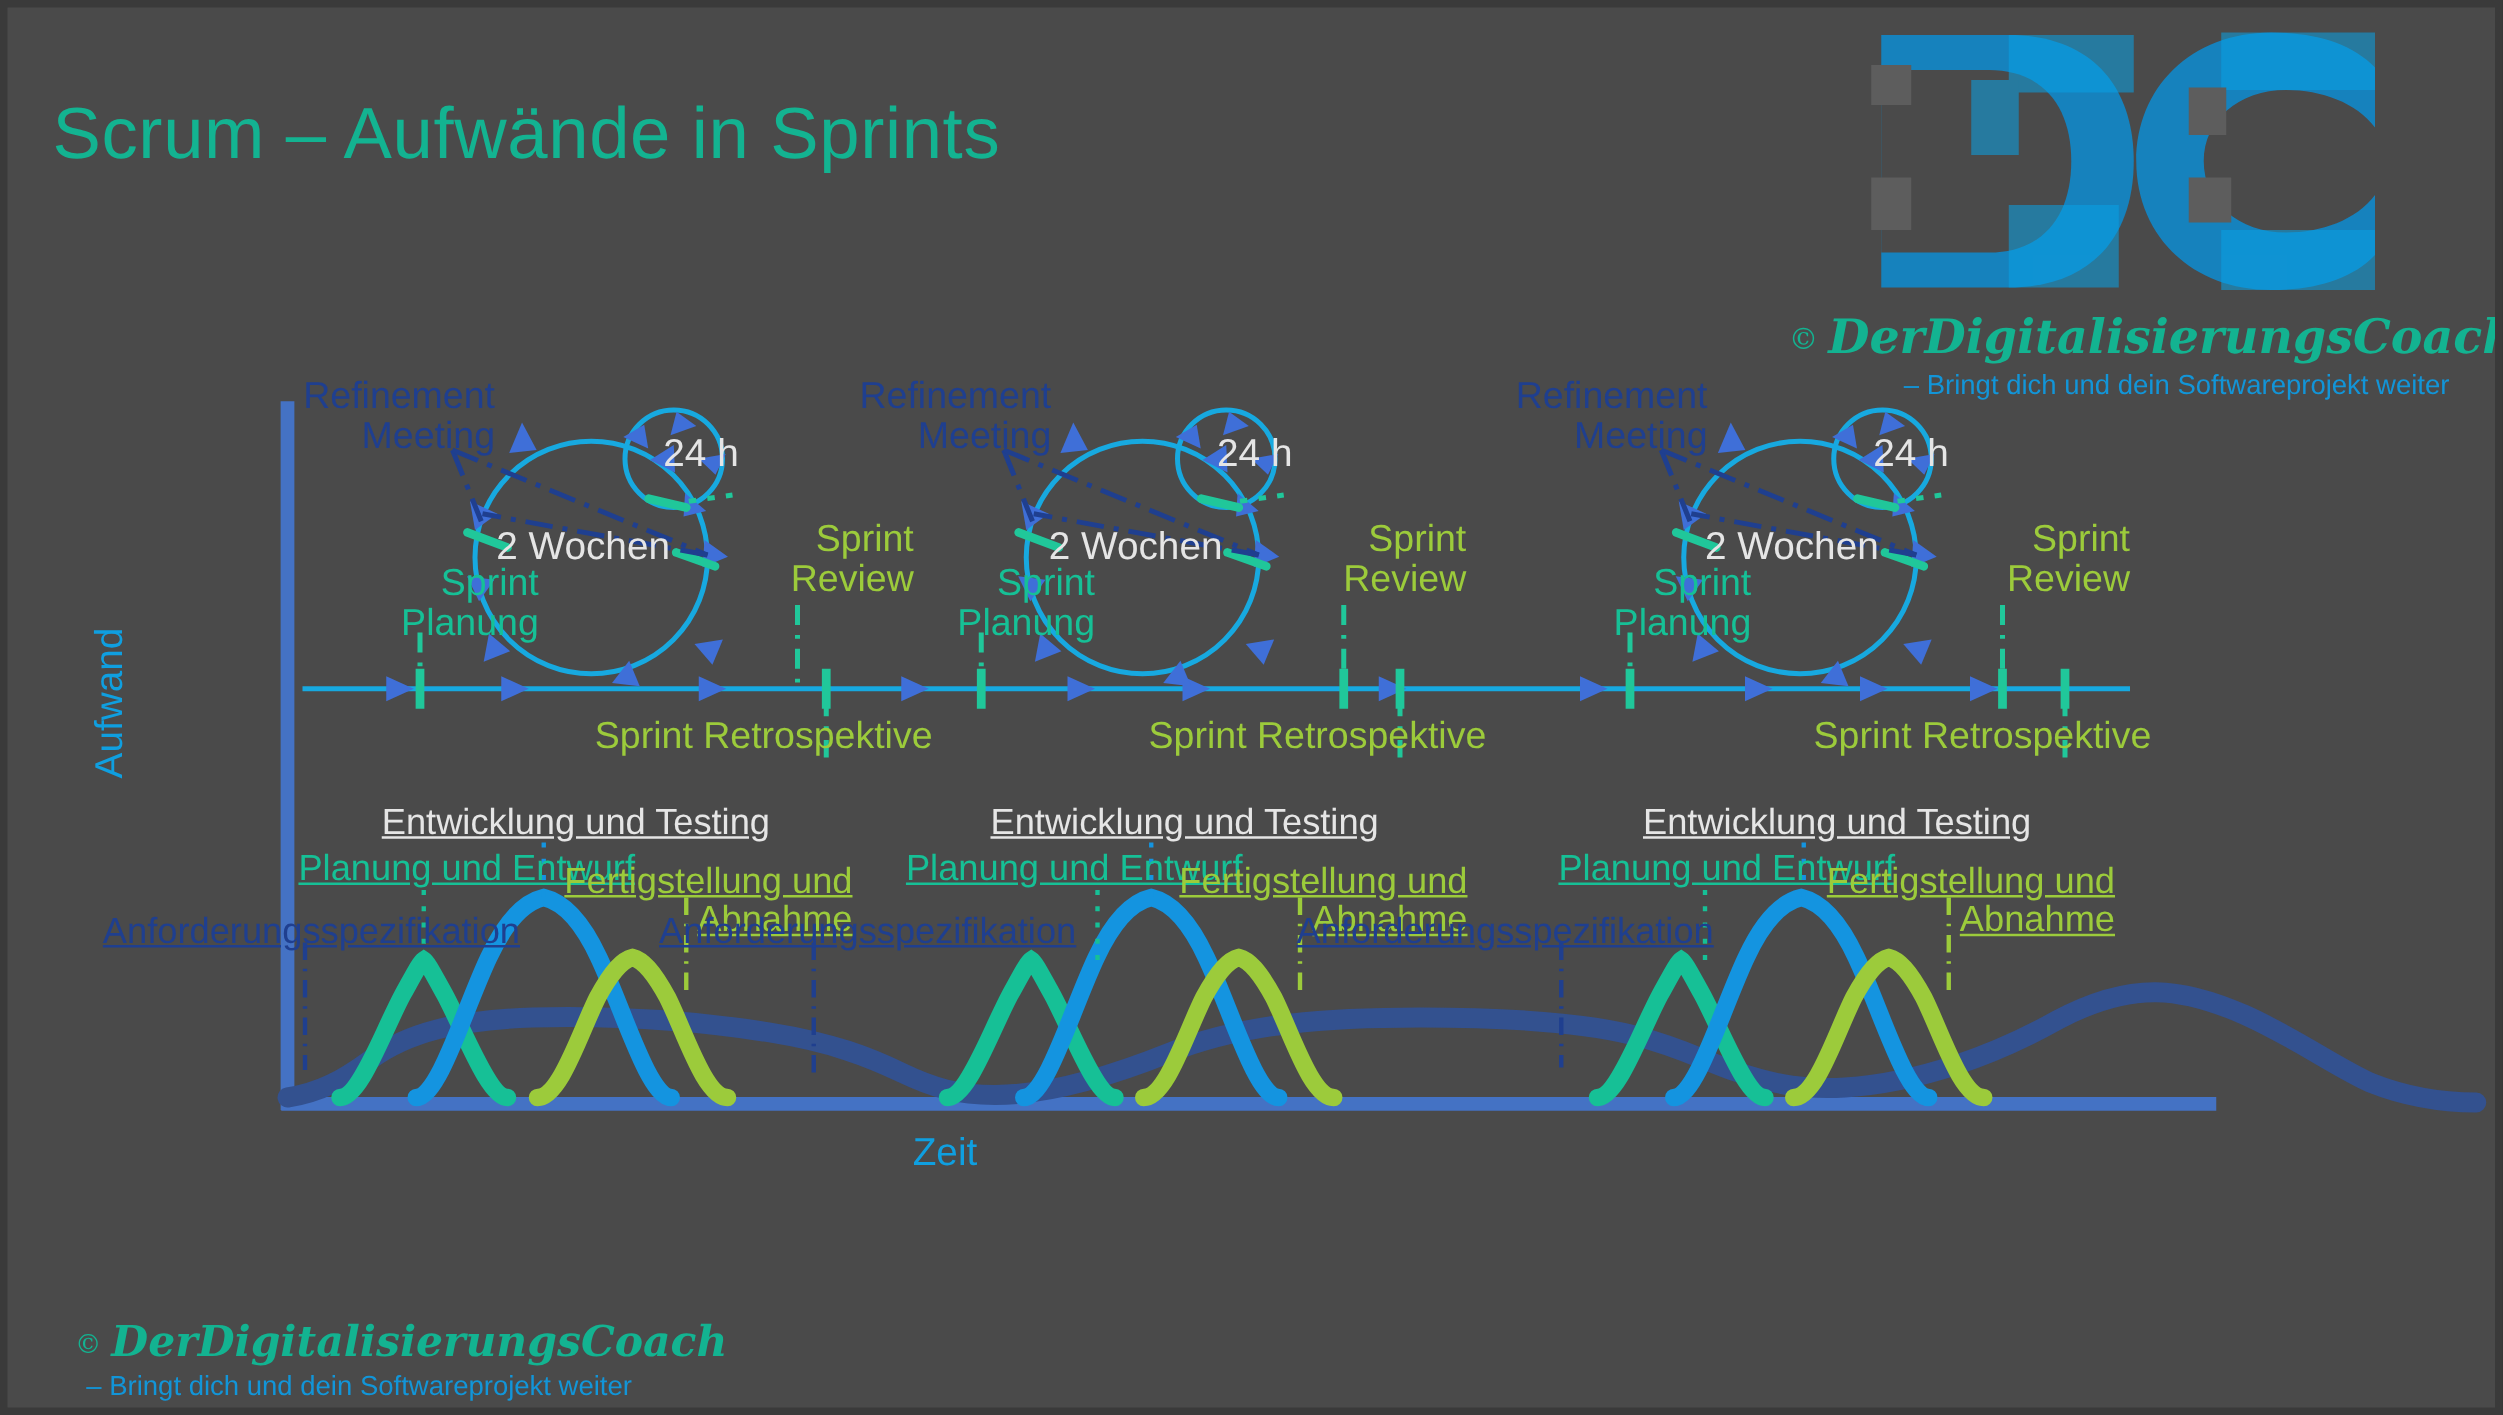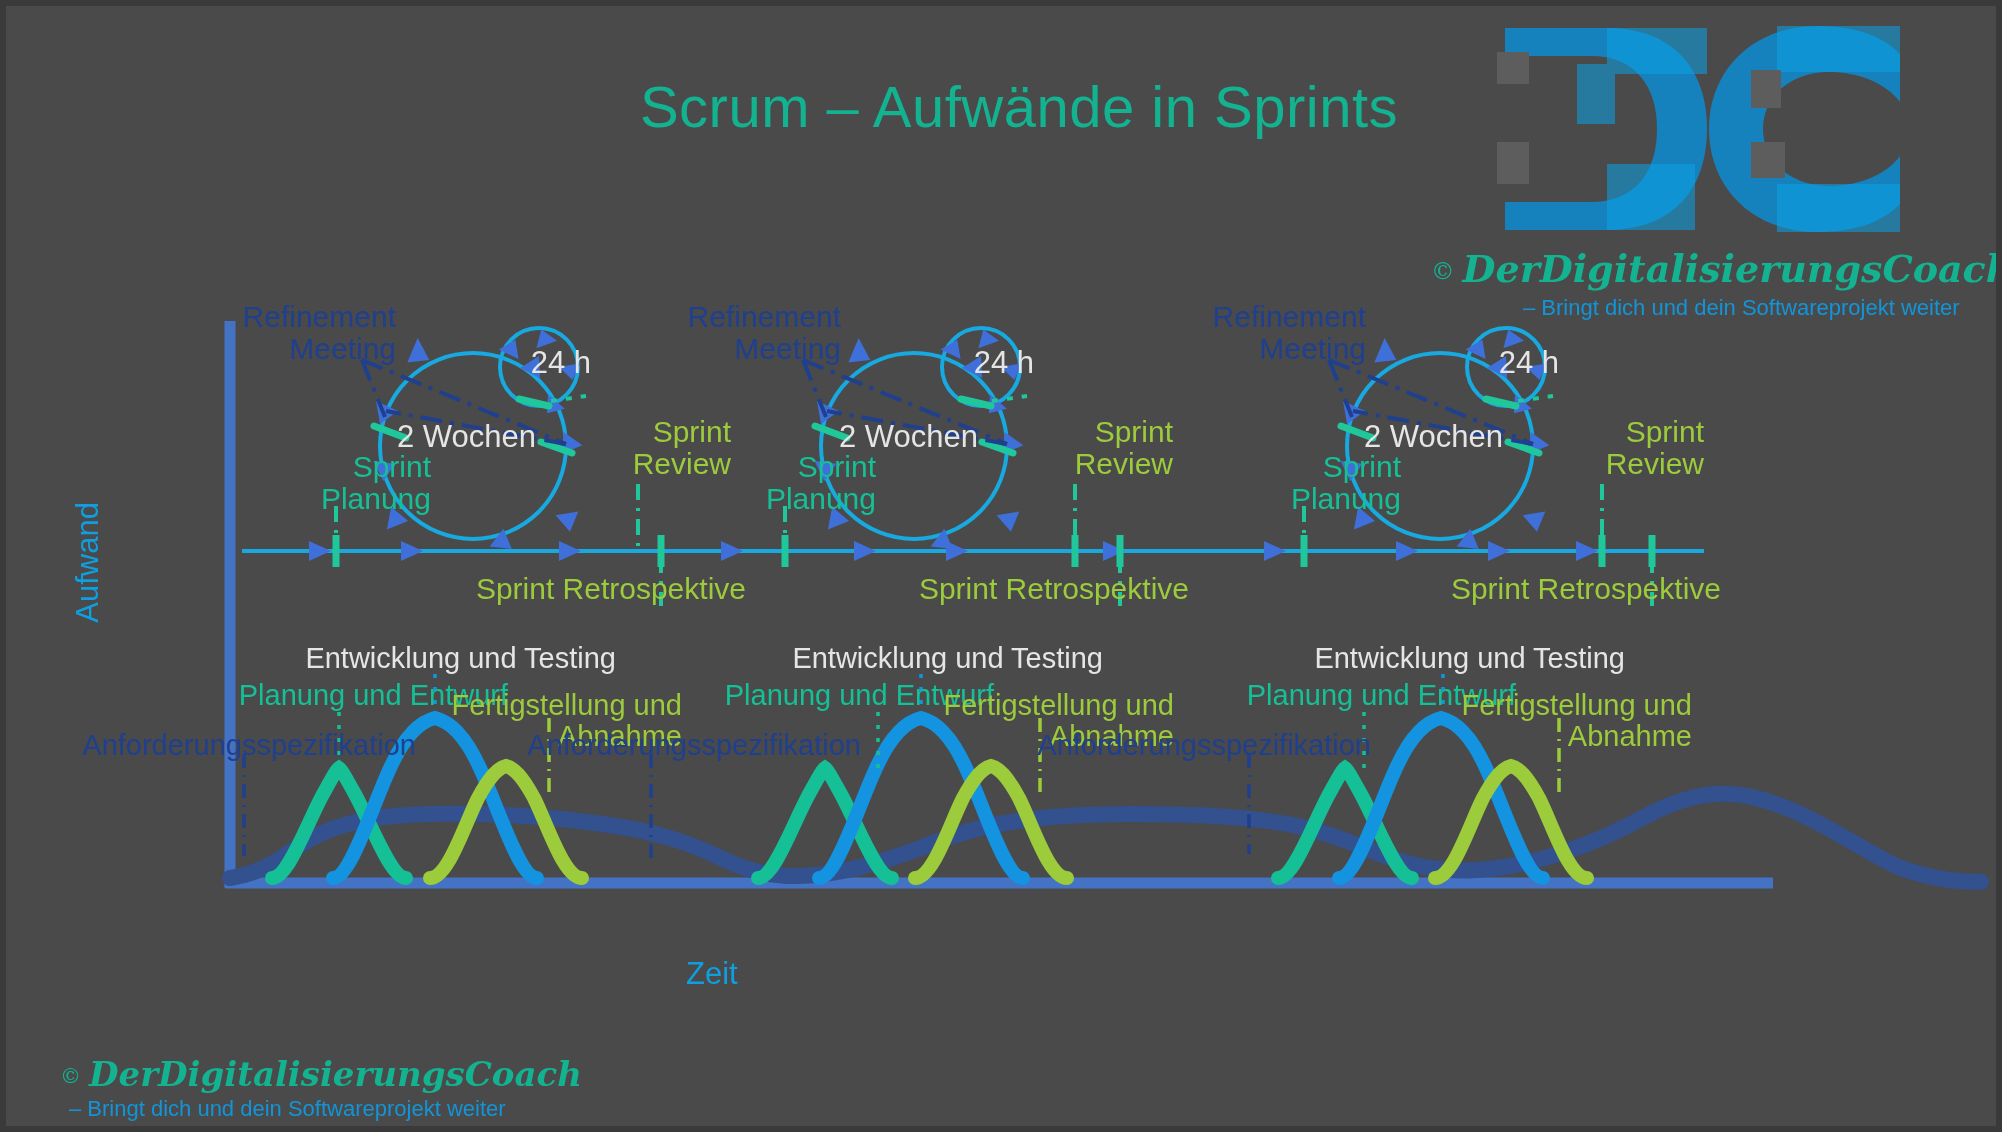--- a/index.html
+++ b/index.html
@@ -10,42 +10,42 @@
     background:#4a4a4a;
     border:6px solid #3a3a3a;
     box-sizing:border-box;
     overflow:hidden;
   }
   #svgroot{position:absolute;left:0;top:0;width:2002px;height:1132px;}
 
   
   .txt{position:absolute;white-space:pre;line-height:1.06;}
   #title{
-    left:0;right:0;top:70px;text-align:center;
+    left:0;right:0;top:70px;text-align:left;
     font-size:58px;color:#13b391;letter-spacing:.5px;
     white-space:normal;
     padding-left:36px;
   }
   .lbl{text-align:right;}
   .lbl-darkblue{color:#1f3f8f;}
   .lbl-teal{color:#16c096;}
   .lbl-cyan{color:#e5e5e5;}
   .lbl-green{color:#9ccb3b;}
 
   .f30{font-size:30px;}
-  .f29{font-size:29px;}
+  .f29{font-size:29px;text-decoration:underline;}
   .f31{font-size:31px;}
 
   
   #aufwand{
     left:-8px;top:540px;width:180px;
     font-size:31px;color:#0f9fe0;text-align:center;
     transform:rotate(-90deg);transform-origin:50% 50%;
   }
-  #zeit{left:680px;top:952px;width:140px;font-size:31px;color:#0f9fe0;}
+  #zeit{left:680px;top:900px;width:140px;font-size:31px;color:#0f9fe0;text-align:center;}
 
   
   .wm{position:absolute;}
   .wm-script{
     font-family:"DejaVu Serif",serif;
     font-style:italic;font-weight:bold;
     color:#13b391;white-space:pre;
   }
   .wm-sub{color:#1295d8;white-space:pre;}
   #wm-top{left:1425px;top:240px;}

